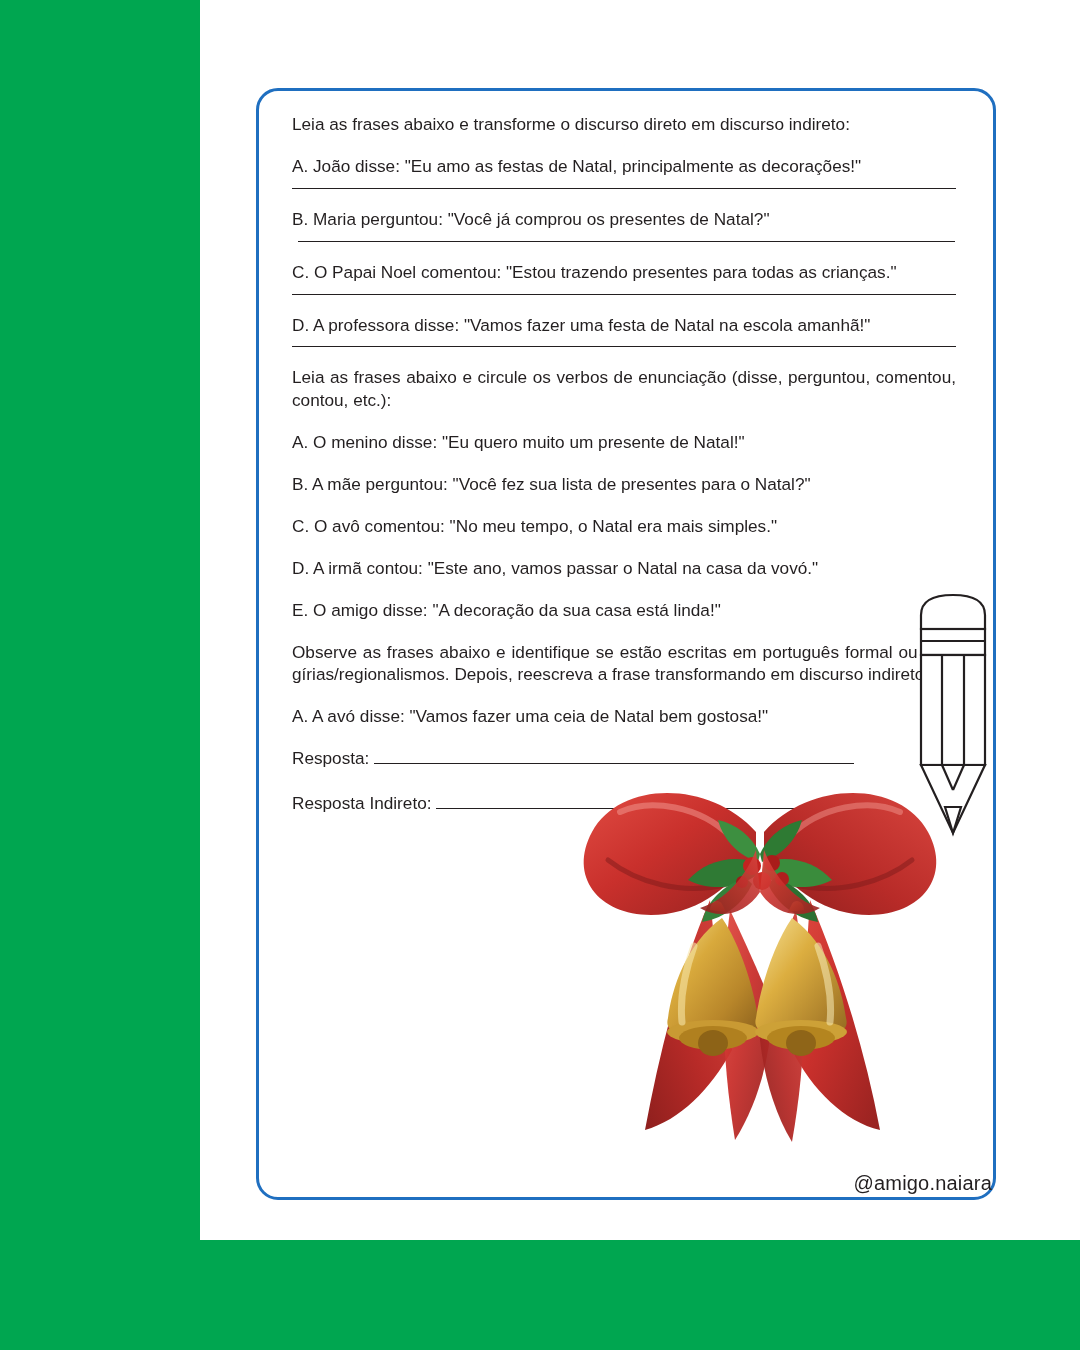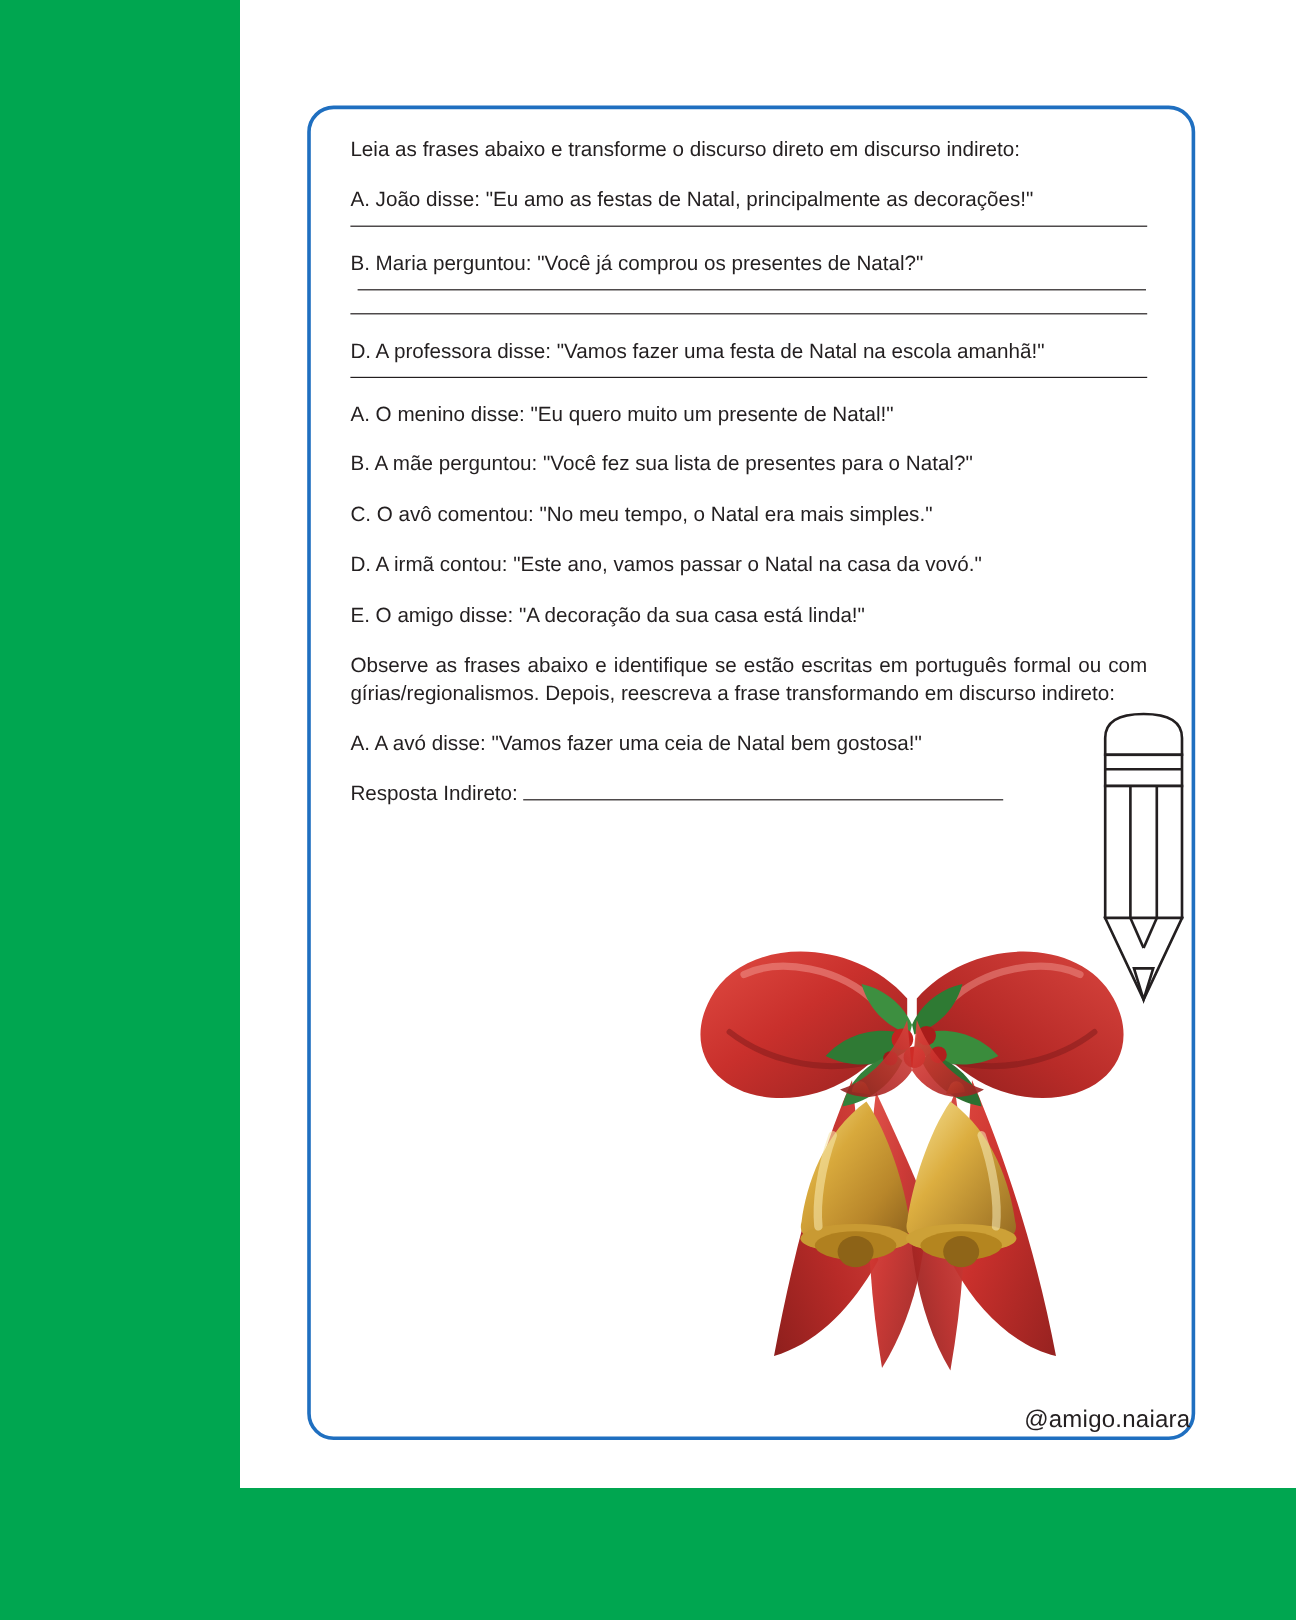--- a/index.html
+++ b/index.html
@@ -112,36 +112,42 @@
   <div class="content">
 
     <p class="para">Leia as frases abaixo e transforme o discurso direto em discurso indireto:</p>
 
     <p class="para tight">A. João disse: "Eu amo as festas de Natal, principalmente as decorações!"</p>
     <span class="answer-line full"></span>
 
     <p class="para tight">B. Maria perguntou: "Você já comprou os presentes de Natal?"</p>
     <span class="answer-line indent"></span>
 
+    <p class="para tight">C. O Papai Noel comentou: "Estou trazendo presentes para todas as crianças."</p>
     <span class="answer-line full"></span>
 
     <p class="para tight">D. A professora disse: "Vamos fazer uma festa de Natal na escola amanhã!"</p>
     <span class="answer-line full"></span>
 
+    <p class="para">Leia as frases abaixo e circule os verbos de enunciação (disse, perguntou, comentou, contou, etc.):</p>
 
     <p class="para">A. O menino disse: "Eu quero muito um presente de Natal!"</p>
     <p class="para">B. A mãe perguntou: "Você fez sua lista de presentes para o Natal?"</p>
     <p class="para">C. O avô comentou: "No meu tempo, o Natal era mais simples."</p>
     <p class="para">D. A irmã contou: "Este ano, vamos passar o Natal na casa da vovó."</p>
     <p class="para">E. O amigo disse: "A decoração da sua casa está linda!"</p>
 
     <p class="para">Observe as frases abaixo e identifique se estão escritas em português formal ou com gírias/regionalismos. Depois, reescreva a frase transformando em discurso indireto:</p>
 
     <p class="para">A. A avó disse: "Vamos fazer uma ceia de Natal bem gostosa!"</p>
 
+    <div class="resposta-row">
+      <span>Resposta:</span>
+      <span class="inline-fill" style="width: 480px;"></span>
+    </div>
 
     <div class="discurso-row">
       <span>Resposta Indireto:</span>
       <span class="inline-fill" style="width: 400px;"></span>
     </div>
 
   </div>
 </div>
 
 <svg class="pencil" viewBox="0 0 96 260">

